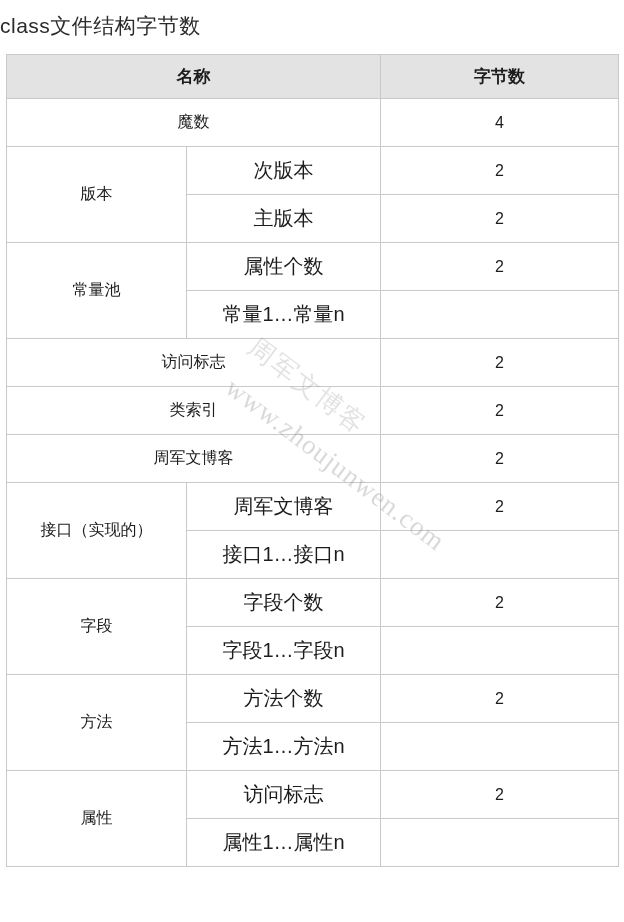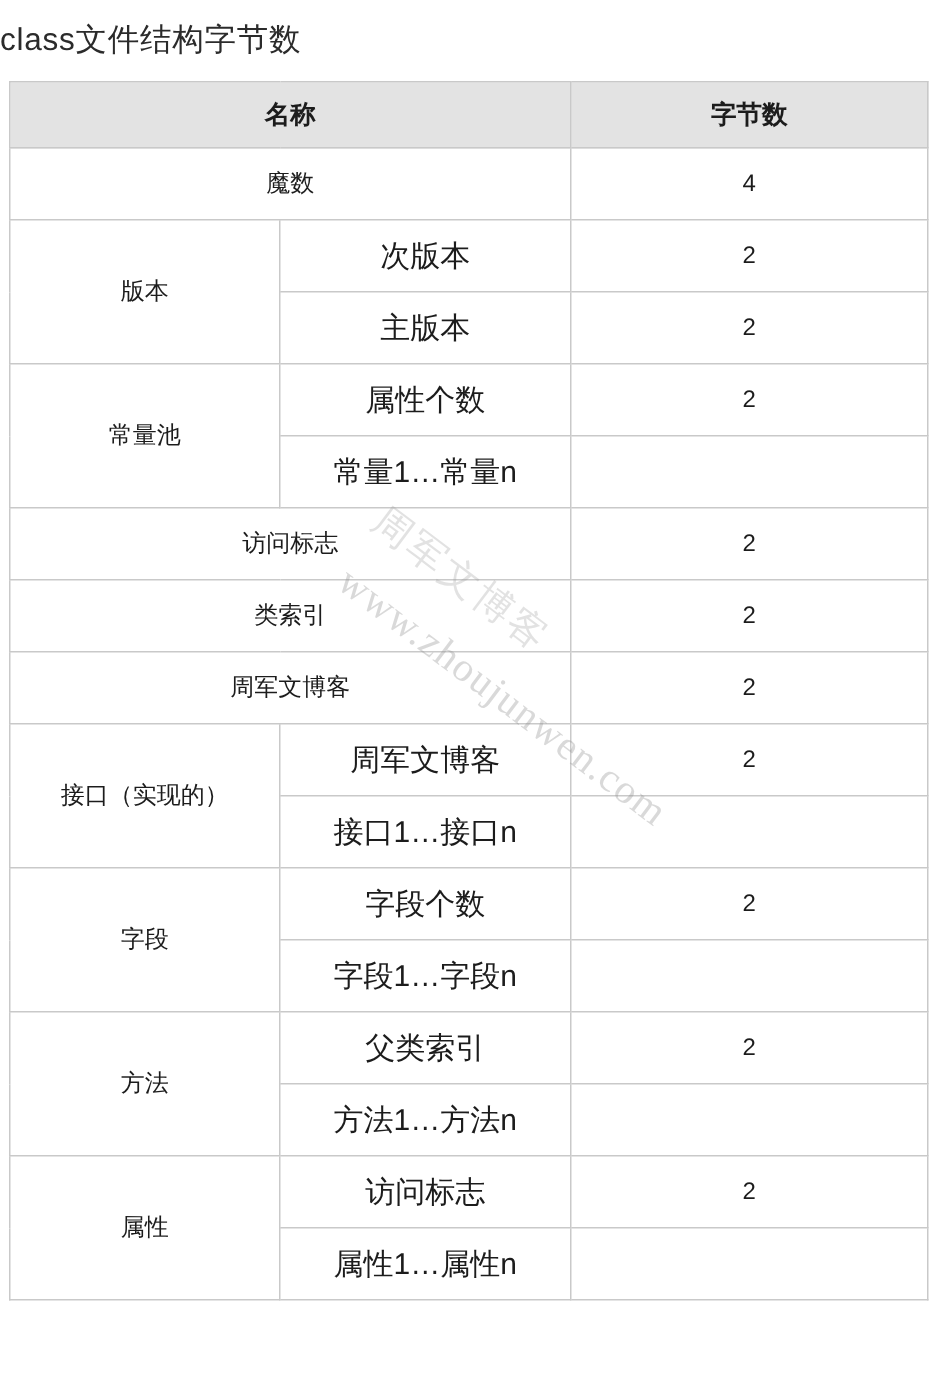--- a/index.html
+++ b/index.html
@@ -158,21 +158,21 @@
             <td class="name-cell" rowspan="2">字段</td>
             <td class="sub-cell">字段个数</td>
             <td class="bytes-cell">2</td>
           </tr>
           <tr>
             <td class="sub-cell">字段1…字段n</td>
             <td class="bytes-cell empty-cell"></td>
           </tr>
           <tr>
             <td class="name-cell" rowspan="2">方法</td>
-            <td class="sub-cell">父类索引</td>
+            <td class="sub-cell">方法个数</td>
             <td class="bytes-cell">2</td>
           </tr>
           <tr>
             <td class="sub-cell">方法1…方法n</td>
             <td class="bytes-cell empty-cell"></td>
           </tr>
           <tr>
             <td class="name-cell" rowspan="2">属性</td>
             <td class="sub-cell">访问标志</td>
             <td class="bytes-cell">2</td>

